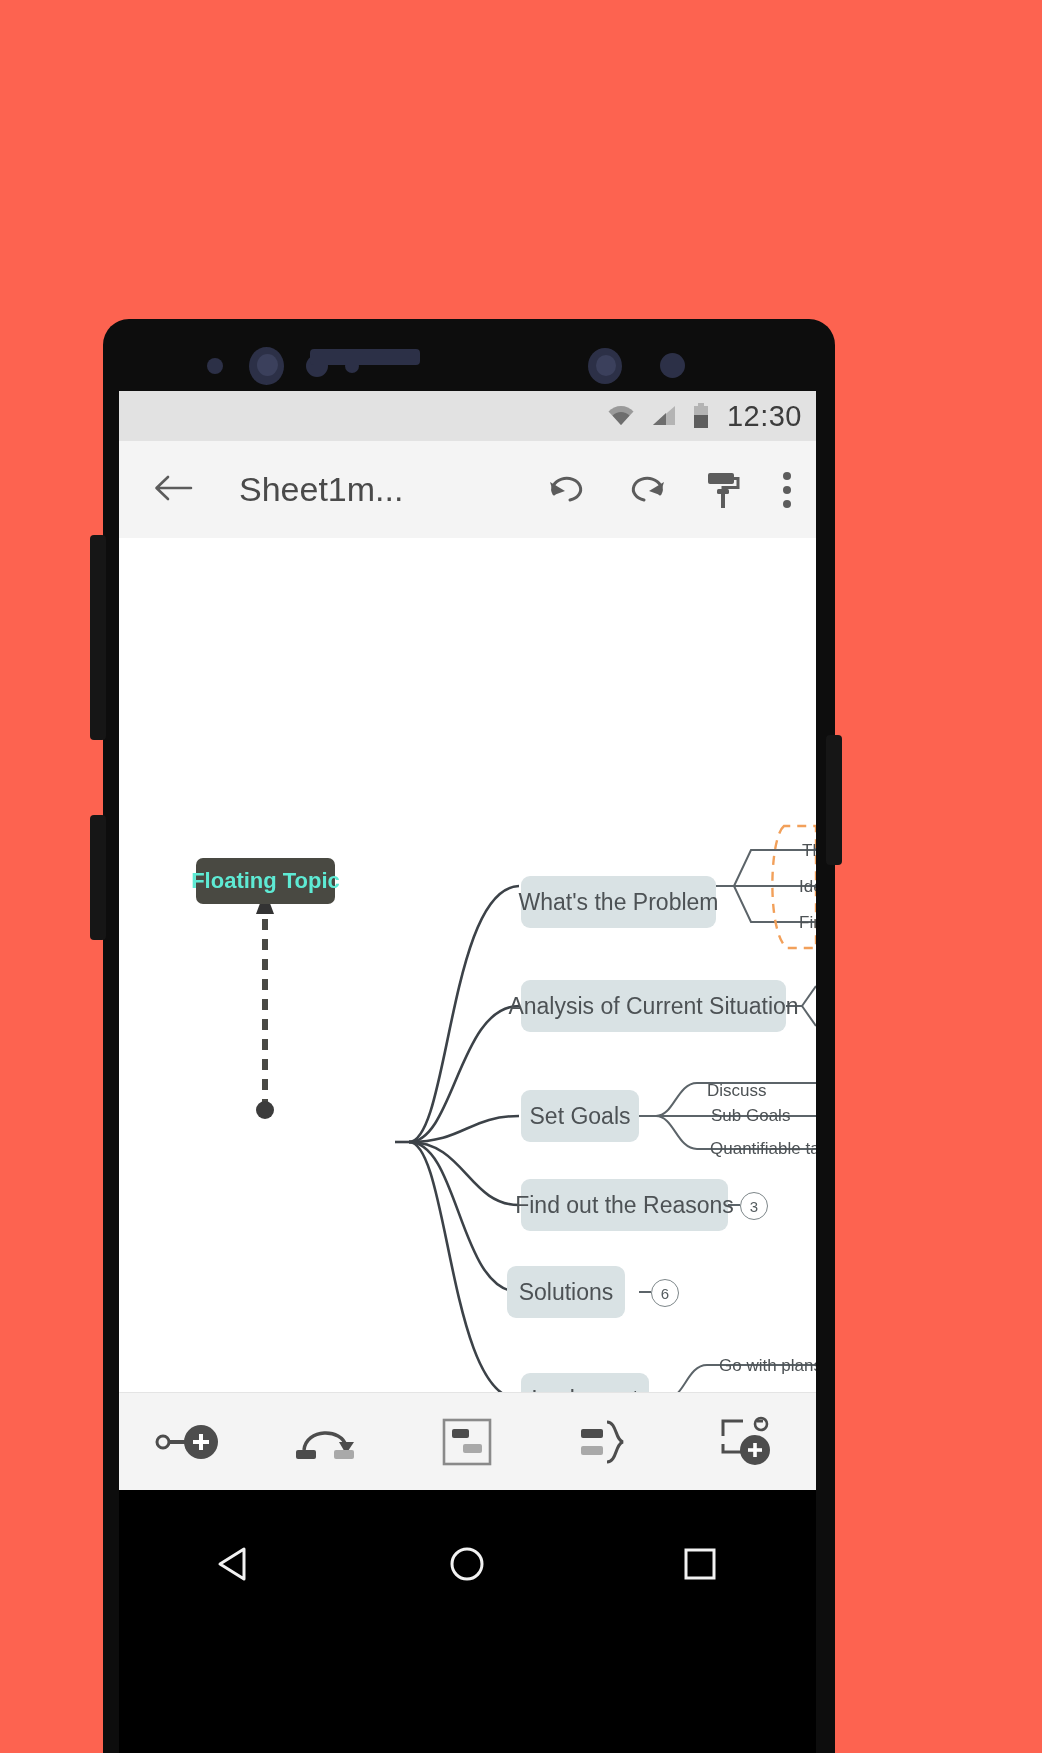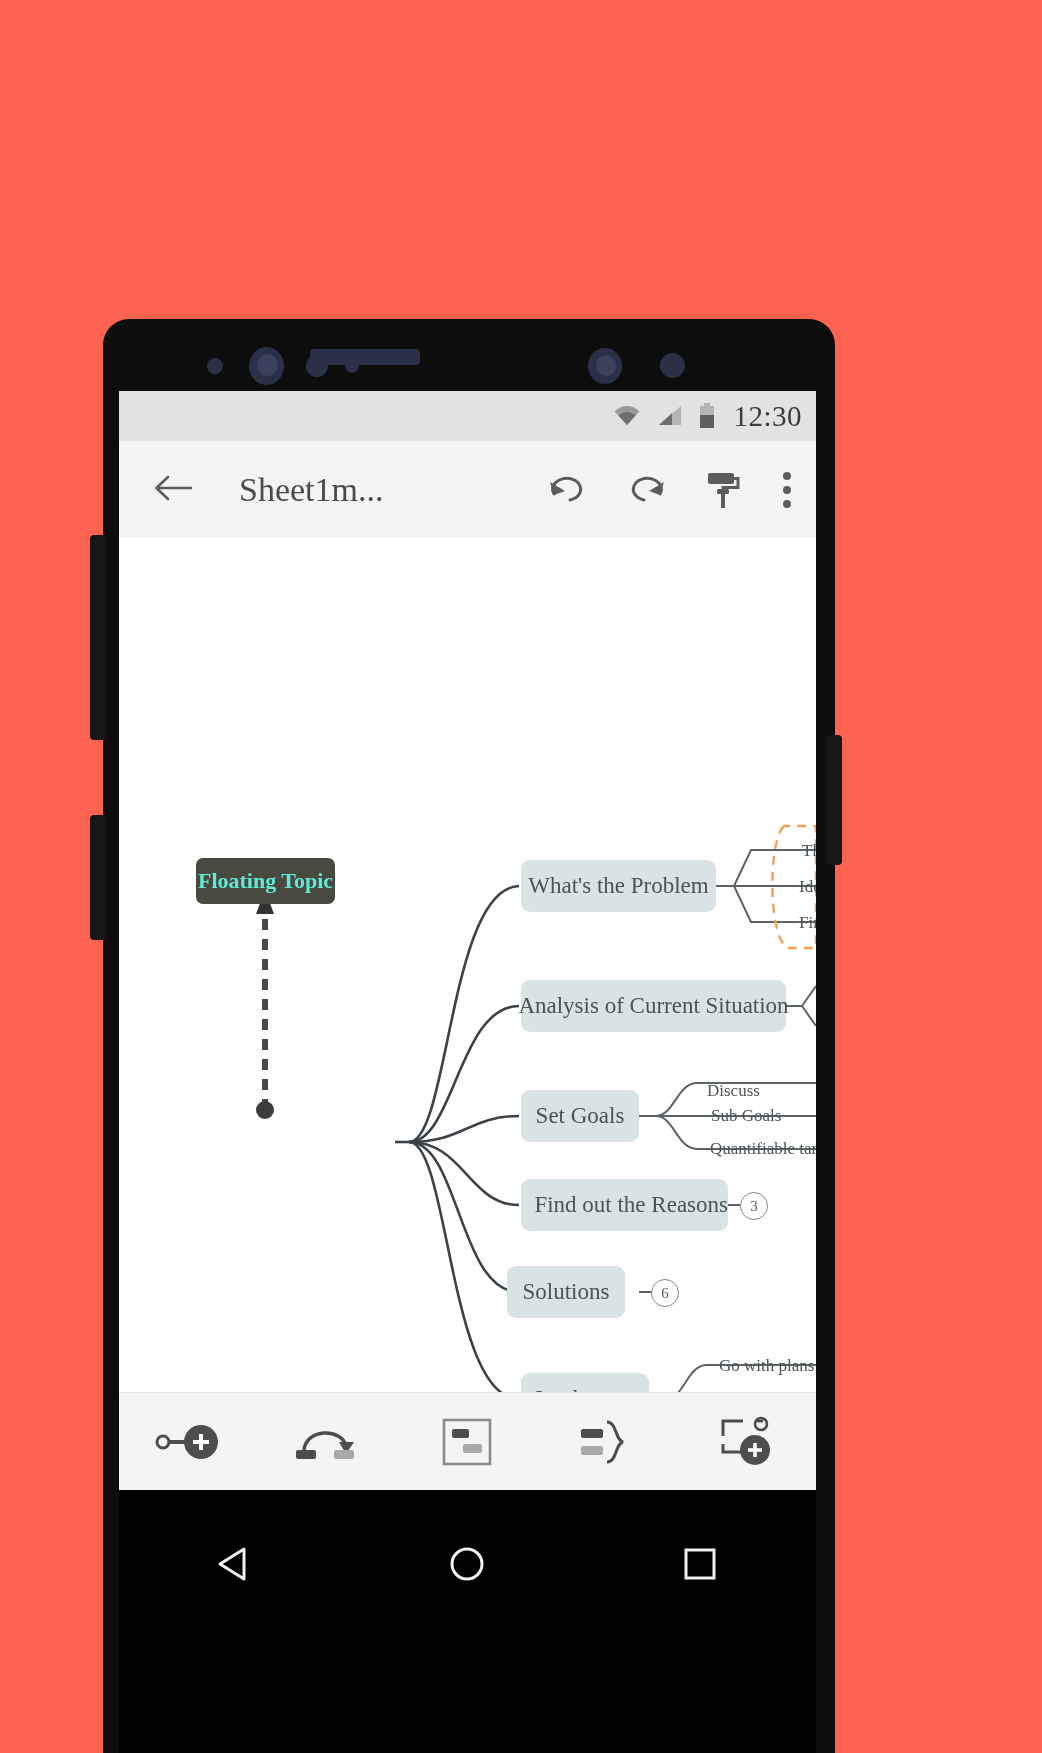--- a/index.html
+++ b/index.html
@@ -11,21 +11,21 @@
       background:#0d0d0d;border-radius:26px 26px 0 0;}
   .sensor{position:absolute;background:#2c3047;border-radius:50%;}
   #speaker-bar{position:absolute;left:310px;top:349px;width:110px;height:16px;
       background:#2c3047;border-radius:4px;}
 
   
   .side-nub{position:absolute;background:#161616;border-radius:4px;}
 
   
   #screen{position:absolute;left:119px;top:391px;width:697px;height:1309px;
-      background:#ffffff;overflow:hidden;font-family:Liberation Serif, serif;}
+      background:#ffffff;overflow:hidden;}
 
   
   #status-bar{position:relative;height:50px;background:#e2e2e2;
       display:flex;align-items:center;justify-content:flex-end;padding-right:14px;box-sizing:border-box;}
   #status-bar .sb-item{margin-left:16px;display:flex;align-items:center;}
   #status-time{font-size:29px;color:#3c3c3c;margin-left:18px;letter-spacing:.5px;}
 
   
   #app-bar{position:relative;height:97px;background:#f4f4f4;display:flex;align-items:center;
       padding:0 22px 0 34px;box-sizing:border-box;}
@@ -180,30 +180,30 @@
       <line x1="146" y1="572" x2="146" y2="372" stroke="#4a4a45" stroke-width="6" stroke-dasharray="11,9"></line>
       <polygon points="146,352 137,376 155,376" fill="#333"></polygon>
       <circle cx="146" cy="572" r="9" fill="#3c3c3c"></circle>
     </svg>
 
     <div class="node node-float" style="left:77px;top:320px;width:139px;height:46px;">
       <span>Floating Topic</span>
     </div>
 
 
-    <div class="node node-main" style="left:402px;top:322px;width:195px;height:52px;">
+    <div class="node node-main" style="left:402px;top:338px;width:195px;height:52px;">
       <span>What's the Problem</span>
     </div>
     <div class="node node-main" style="left:402px;top:442px;width:265px;height:52px;text-align:right;">
       <span>Analysis of Current Situation</span>
     </div>
     <div class="node node-main" style="left:402px;top:552px;width:118px;height:52px;">
       <span>Set Goals</span>
     </div>
-    <div class="node node-main" style="left:402px;top:641px;width:207px;height:52px;justify-content:flex-end;">
+    <div class="node node-main" style="left:402px;top:641px;width:207px;height:52px;">
       <span>Find out the Reasons</span>
     </div>
     <div class="node node-main" style="left:388px;top:728px;width:118px;height:52px;">
       <span>Solutions</span>
     </div>
     <div class="node node-main" style="left:402px;top:835px;width:128px;height:52px;">
       <span>Implement</span>
     </div>
 
     <div class="count-badge" style="left:621px;top:654px;">

